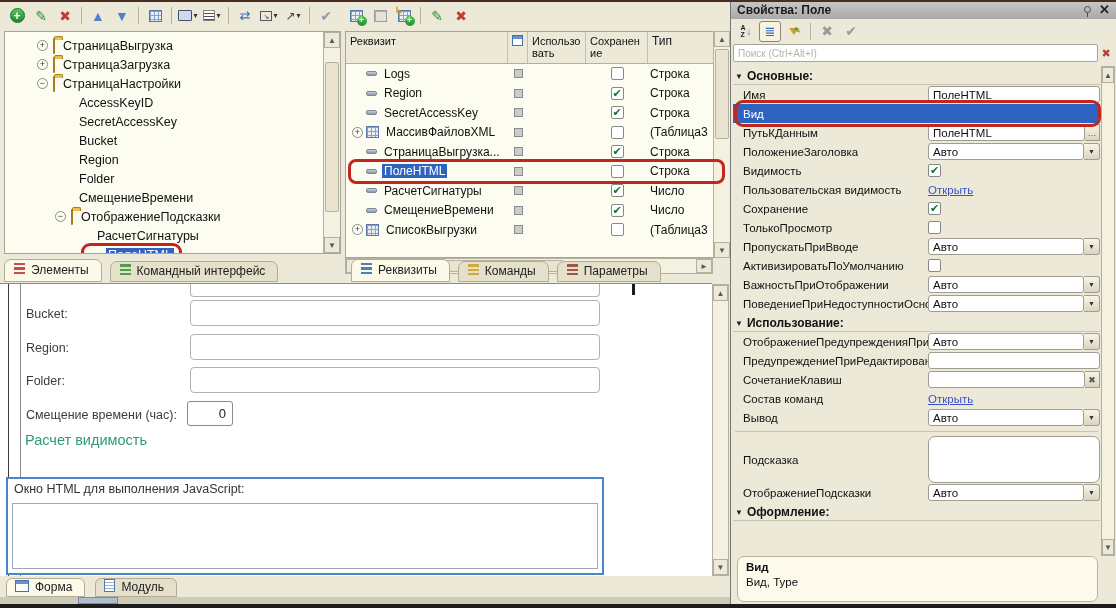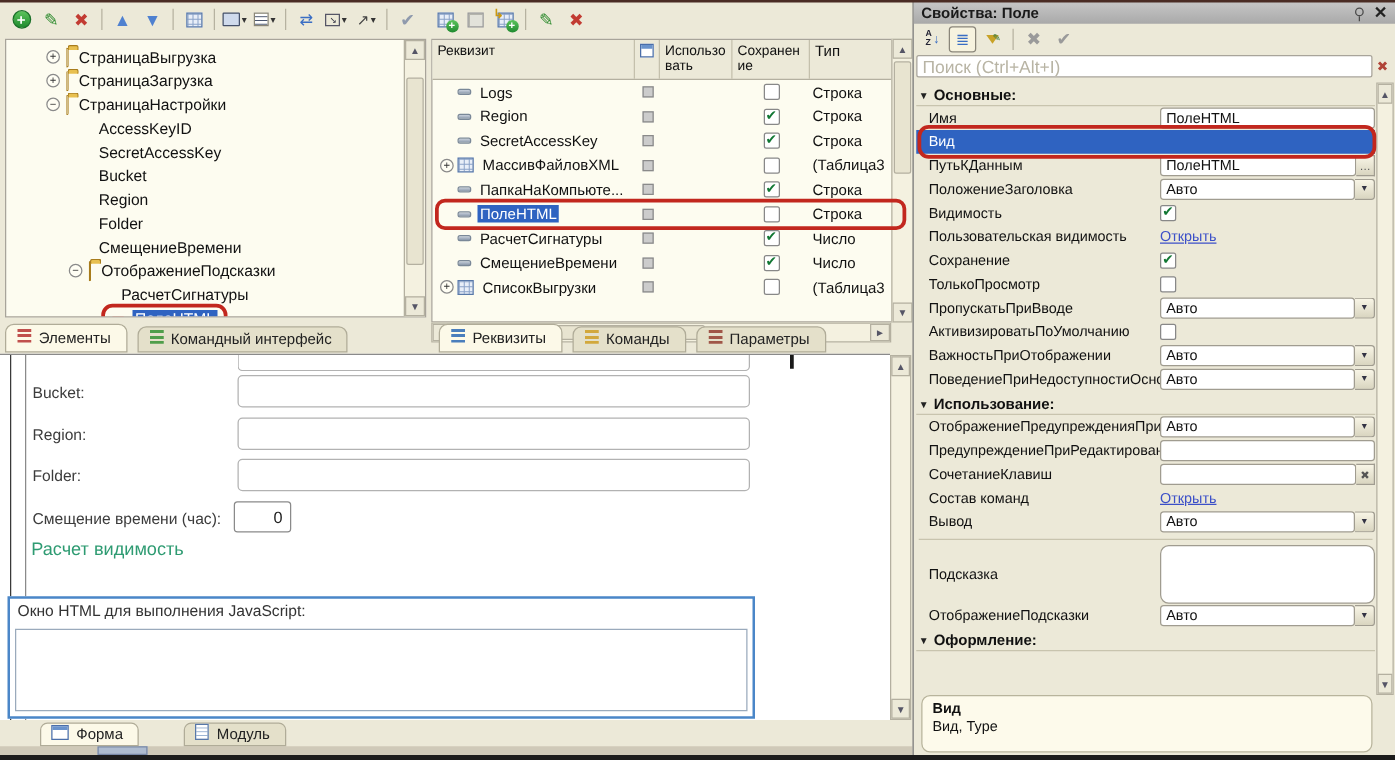--- a/index.html
+++ b/index.html
@@ -89,21 +89,21 @@
   .mrow .sel-label { background:#2f63c1; color:#fff; }
   .flagsq { width:9px; height:9px; background:#cccccc; border:1px solid #8a8a8a; }
   .cbx { width:13px; height:13px; background:#fff; border:1px solid #888; border-radius:2px; font-size:11px; line-height:11px; color:#173; text-align:center; }
   .mrow .rframe { left:2px; right:4px; top:-3px; bottom:-3px; border-radius:8px; }
 
   
   .ptitle { height:19px; background:linear-gradient(#c9c9c9,#a9a9a9); display:flex; align-items:center; padding:0 6px; font-weight:bold; color:#1a1a1a; }
   .ptitle .sp { flex:1; }
   .ptitle .x { font-size:13px; color:#222; font-weight:bold; margin-left:8px; }
   .psearch-row { display:flex; align-items:center; margin:1px 2px 0 2px; }
-  .psearch { flex:1; height:18px; border:1px solid #a8a49a; border-radius:2px; background:#fff; font-size:14px; padding:0 4px; color:#444; font-family:"Liberation Sans",sans-serif; }
+  .psearch { flex:1; height:18px; border:1px solid #a8a49a; border-radius:2px; background:#fff; font-size:10px; padding:0 4px; color:#444; font-family:"Liberation Sans",sans-serif; }
   .psearch::placeholder { color:#b8b4a4; }
   .sx { width:16px; text-align:center; color:#b04438; font-size:11px; }
   .pgrid { position:absolute; left:2px; right:16px; top:66px; }
   .prow { display:flex; align-items:center; min-height:19px; padding-left:10px; position:relative; }
   .prow .lbl { flex:1; font-size:11.5px; white-space:nowrap; overflow:hidden; padding-right:2px; }
   .prow .val { width:172px; flex:none; display:flex; align-items:center; }
   .prow.sel { background:#2f63c1; }
   .prow.sel .lbl { color:#fff; }
   .prow .rframe { left:1px; right:-1px; top:-4px; bottom:-4px; }
   .psec { font-weight:bold; font-size:12px; height:17px; display:flex; align-items:center; gap:4px; padding-left:2px; border-bottom:1px solid #c8c4ae; margin-top:2px; }
@@ -136,21 +136,21 @@
   .radio-item { display:flex; align-items:center; }
   .htmlbox { position:absolute; left:6px; top:193px; width:598px; height:98px; border:2px solid #4a86c8; background:#fff; }
   .htmlbox .cap { padding:3px 6px; font-size:12.5px; color:#333; }
   .htmlbox .inner { position:absolute; left:4px; right:4px; top:24px; bottom:4px; border:1px solid #9aaabc; }
   .form-vscroll { position:absolute; left:712px; top:284px; width:17px; height:292px; background:#f4f1e0; border:1px solid #b4b0a0; }
   .form-vscroll .sbtn { width:100%; }
   .form-vscroll .down { position:absolute; bottom:0; left:0; right:0; }
   .splitter-mark { position:absolute; left:632px; top:284px; width:3px; height:11px; background:#1a1a1a; }
 
   .bottom-tabs { position:absolute; left:6px; top:578px; display:flex; gap:10px; height:19px; z-index:5; }
-  .bottom-tabs .tab { height:19px; border-radius:6px 6px 0 0; padding:1px 12px 2px 8px;margin-left:26px; }
+  .bottom-tabs .tab { height:19px; border-radius:6px 6px 0 0; padding:1px 12px 2px 8px; }
   .bottom-tabs .tab.active { background:#fcf9e8; }
   .bottom-strip { position:absolute; left:0; top:597px; width:730px; height:7px; background:#cfc9b8; }
   .strip-accent { position:absolute; left:78px; top:597px; width:40px; height:7px; background:#aebcd0; border:1px solid #7a8aa8; }
 </style>
 </head>
 <body>
 
 <div class="app">
   <div class="edge-top"></div>
 
@@ -369,21 +369,21 @@
             <div class="c-use"></div>
             <div class="c-save">
               <span class="cbx"></span>
             </div>
             <div class="c-type">(Таблица3</div>
           </div>
           <div class="mrow">
             <div class="c-name">
               <span class="exp blank">+</span>
               <span class="dashic gray" style="margin-right: 5px;"></span>
-              <span class="mlabel">ПапкаНаКомпьюте...</span>
+              <span class="mlabel">СтраницаВыгрузка...</span>
             </div>
             <div class="c-flag">
               <span class="flagsq"></span>
             </div>
             <div class="c-use"></div>
             <div class="c-save">
               <span class="cbx">✔</span>
             </div>
             <div class="c-type">Строка</div>
           </div>

